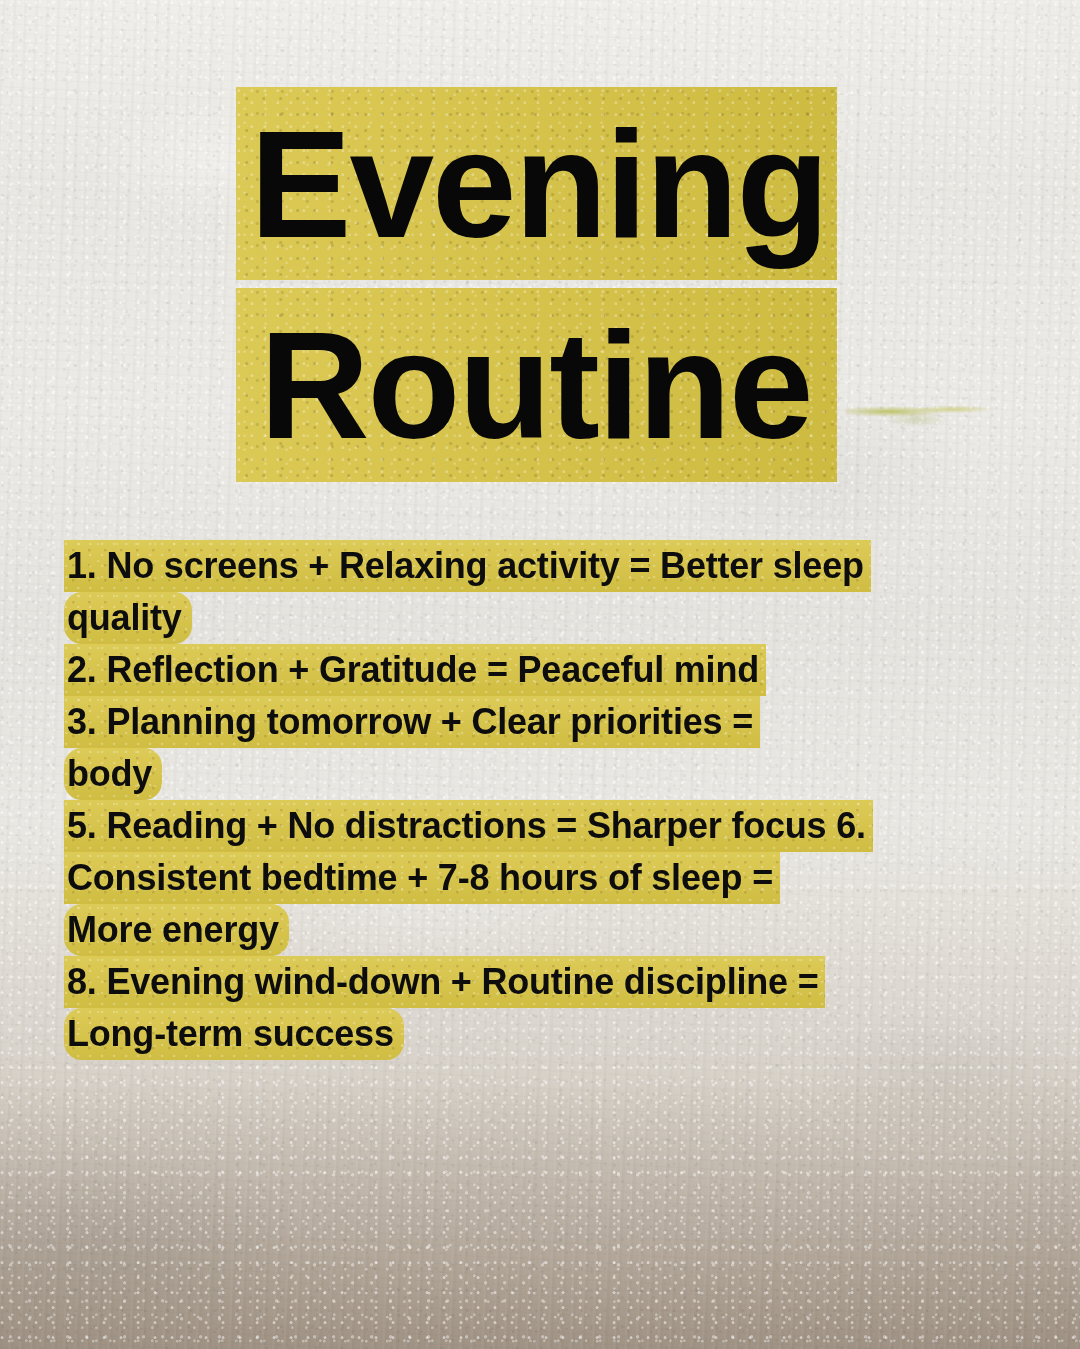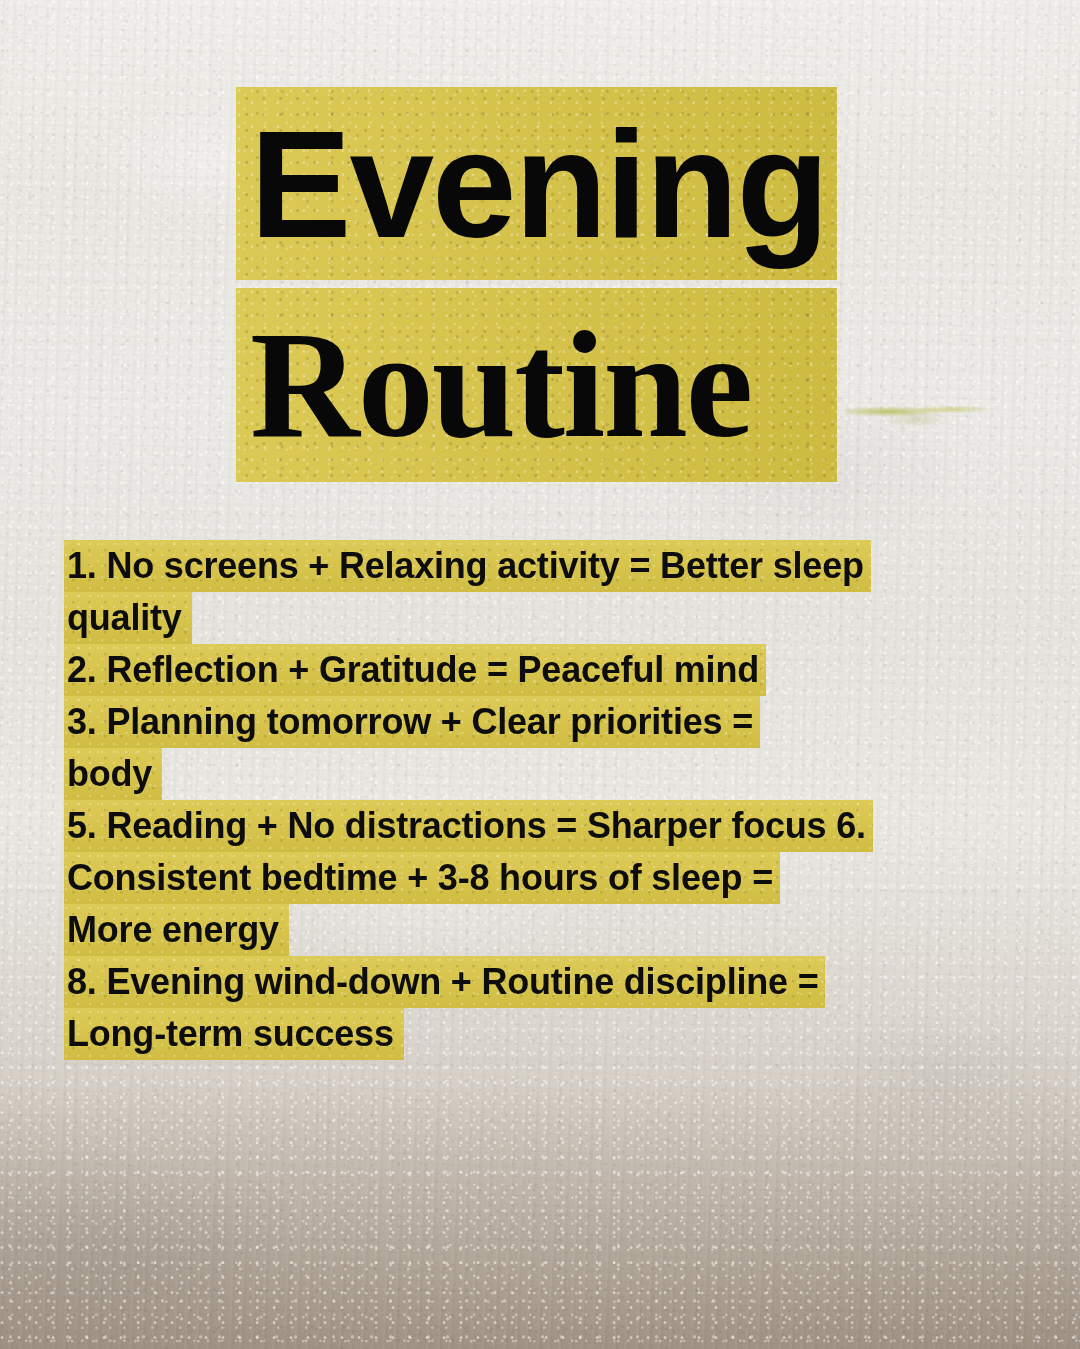--- a/index.html
+++ b/index.html
@@ -26,20 +26,21 @@
       
       linear-gradient(to bottom,
         #f0eeea 0%,
         #e9e7e2 14%,
         #eceae6 30%,
         #e5e3de 46%,
         #eae8e3 62%,
         #e2dfd9 76%,
         #d8d2c9 88%,
         #cdc4b8 100%);
+    text-align: center;
   }
 
   
   .tex {
     position: absolute;
     inset: 0;
     pointer-events: none;
   }
   .tex-grain {
     background-image:
@@ -121,21 +122,20 @@
     font-size: 152px;
     line-height: 0.97;
     letter-spacing: -2px;
     white-space: nowrap;
     box-sizing: border-box;
     padding: 24px 10px 22px 14px;
   }
   .title-line.t2 {
     margin-top: 8px;
     padding-right: 16px;
-    font-family: Liberation Serif, serif;
   }
   .title-line .glyphs { position: relative; }
 
   
   .tips {
     position: absolute;
     left: 64px;
     top: 540px;
     width: 960px;
     margin: 0;
@@ -160,21 +160,21 @@
     box-sizing: border-box;
     padding: 0 7px 0 3px;
     background-color: #d9c545;
     background-image:
       radial-gradient(circle at 18% 36%, rgba(255,255,255,0.26) 0 1px, transparent 1.6px),
       radial-gradient(circle at 58% 68%, rgba(96,78,22,0.18) 0 1.1px, transparent 1.7px),
       radial-gradient(circle at 80% 24%, rgba(255,255,255,0.20) 0 1px, transparent 1.5px),
       linear-gradient(to bottom, rgba(255,255,255,0.10), rgba(0,0,0,0.045));
     background-size: 12px 11px, 16px 15px, 19px 17px, 100% 100%;
   }
-  .tip-line.short { padding-right: 10px; }
+  .tip-line.short { padding-right: 10px; border-radius: 18px; }
 </style>
 </head>
 <body>
 
 <div class="poster">
 
   <div class="tex tex-mottle"></div>
   <div class="tex tex-streak"></div>
   <div class="tex tex-grain"></div>
   <div class="tex tex-vignette"></div>
@@ -207,21 +207,21 @@
 
     <li class="tip">
       <span class="tip-line short">body</span>
     </li>
 
     <li class="tip">
       <span class="tip-line">5. Reading + No distractions = Sharper focus 6.</span>
     </li>
 
     <li class="tip">
-      <span class="tip-line">Consistent bedtime + 3-8 hours of sleep =</span>
+      <span class="tip-line">Consistent bedtime + 7-8 hours of sleep =</span>
       <span class="tip-line short">More energy</span>
     </li>
 
     <li class="tip">
       <span class="tip-line">8. Evening wind-down + Routine discipline =</span>
       <span class="tip-line short">Long-term success</span>
     </li>
 
   </ul>
 </div>

